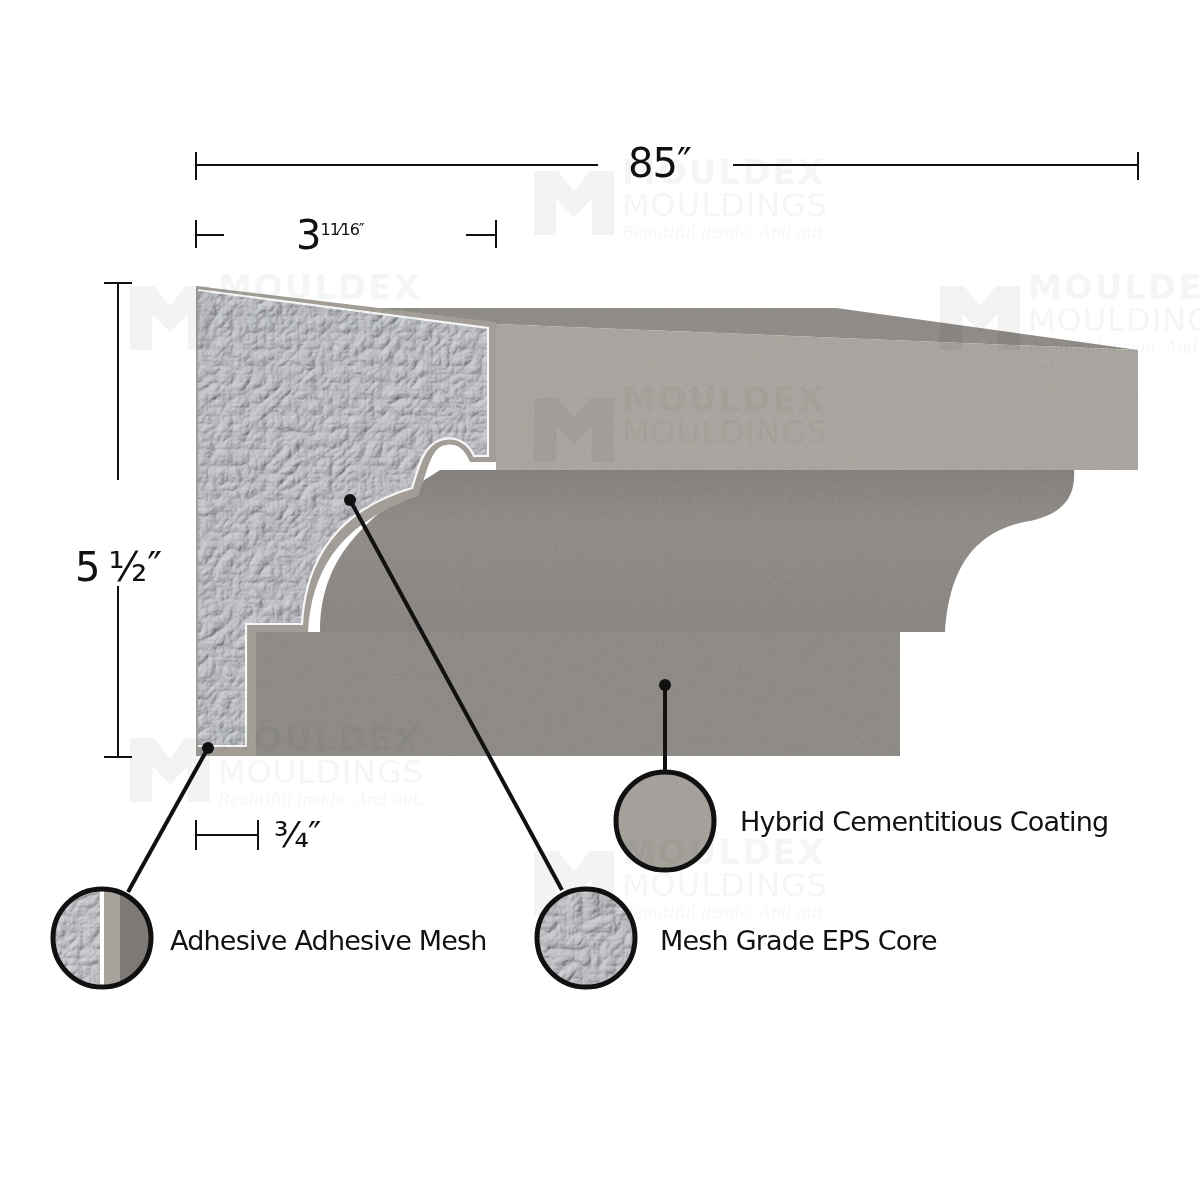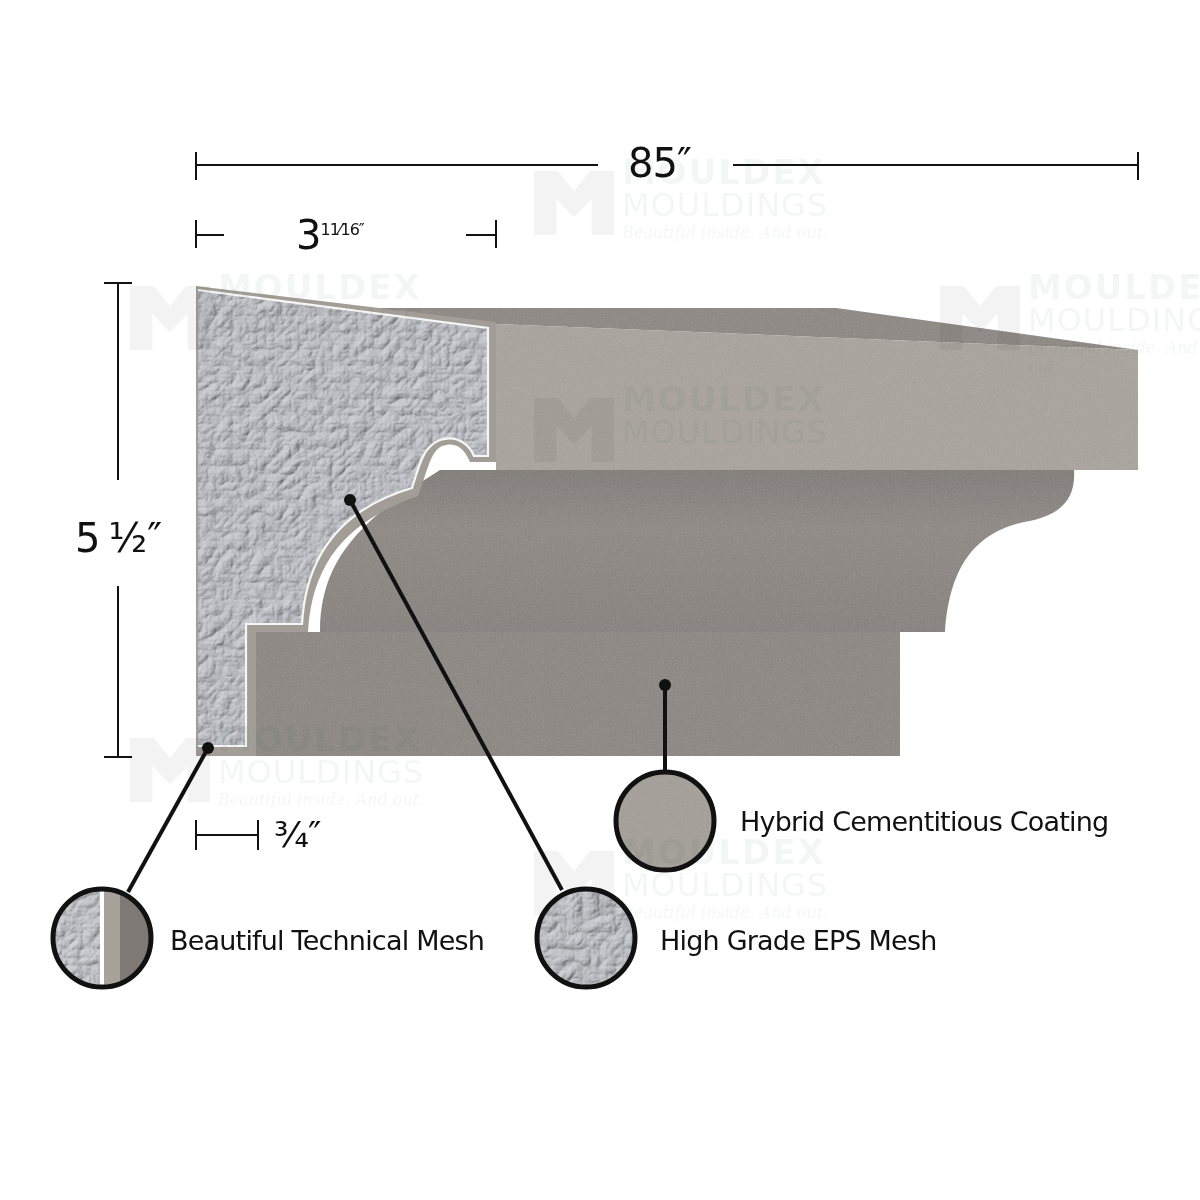--- a/index.html
+++ b/index.html
@@ -164,18 +164,18 @@
   <div class="wm-logo"></div>
   <div class="wm-brand">MOULDEX</div>
   <div class="wm-sub">MOULDINGS</div>
   <div class="wm-tag">Beautiful inside. And out.</div>
 </div>
 
 <div class="dim-label" style="left:628px; top:143px;">85″</div>
 <div class="dim-label" style="left:296px; top:215px;">
   <span>3</span><sup>11⁄16″</sup>
 </div>
-<div class="dim-label" style="left:75px; top:518px;">5 ½″</div>
+<div class="dim-label" style="left:75px; top:547px;">5 ½″</div>
 <div class="dim-label" style="left:274px; top:817px; font-size:36px;">¾″</div>
 
 <div class="legend-label" style="left:740px; top:808px;">Hybrid Cementitious Coating</div>
-<div class="legend-label" style="left:170px; top:927px;">Beautiful Technical Mesh</div>
-<div class="legend-label" style="left:660px; top:927px;">High Grade EPS Mesh</div>
+<div class="legend-label" style="left:170px; top:927px;">Adhesive Adhesive Mesh</div>
+<div class="legend-label" style="left:660px; top:927px;">Mesh Grade EPS Core</div>
 
 </body></html>

